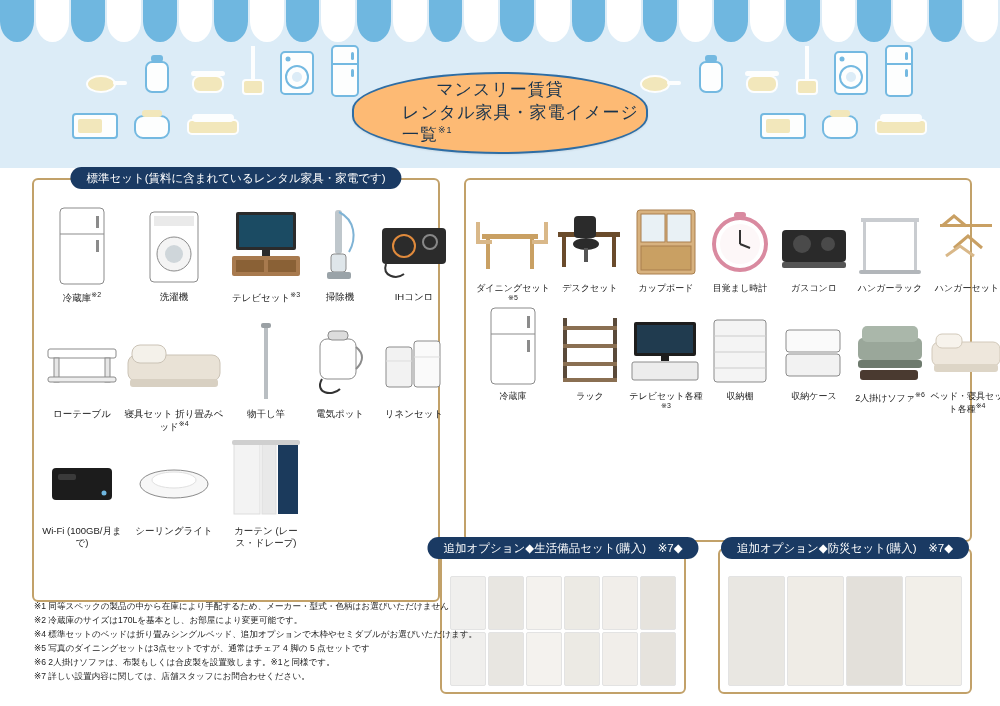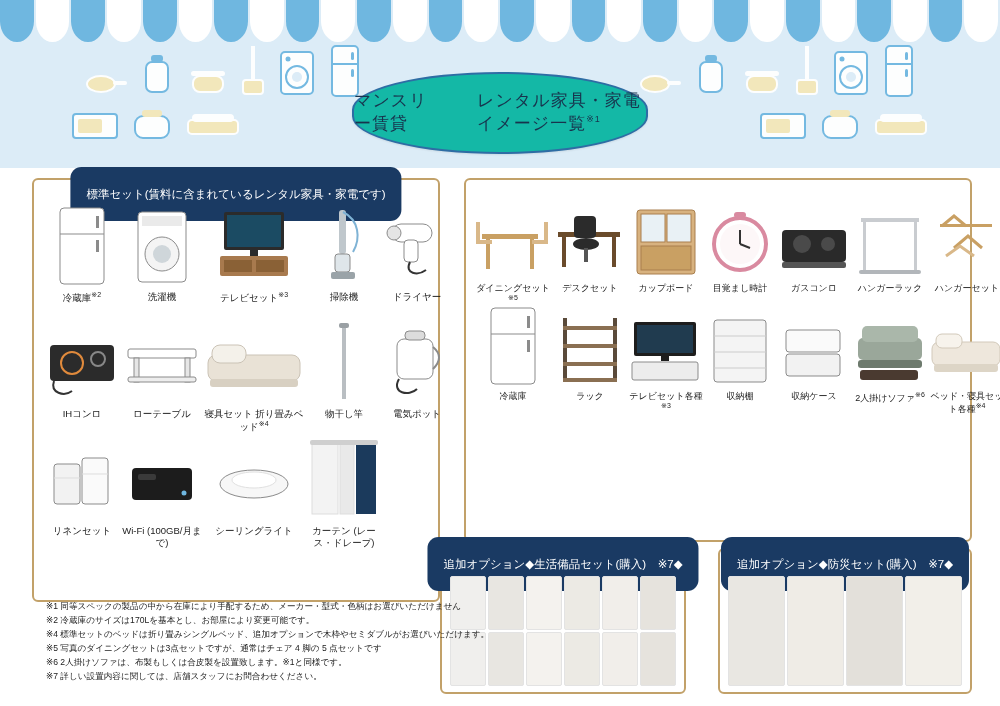--- a/index.html
+++ b/index.html
@@ -31,42 +31,42 @@
   .awning .scallop.alt{background:#ffffff;}
 
   .hicons{position:absolute;top:44px;display:flex;gap:10px;align-items:flex-end;}
   .hicons.left{left:84px;}
   .hicons.right{right:84px;}
   .hicons .ic{opacity:.95;}
 
   .title-box{
     position:absolute;left:50%;transform:translateX(-50%);
     top:72px;width:292px;height:78px;
-    background:#14b8a6;
+    background:#fdba74;
     border:2px solid #2e6da4;
     border-radius:50%/46%;
-    display:flex;flex-direction:row;align-items:center;justify-content:center;
+    display:flex;flex-direction:column;align-items:center;justify-content:center;
     box-shadow:0 1px 2px rgba(0,0,0,.08);
   }
   .title-box .t1{font-size:17px;color:#18334d;letter-spacing:1px;line-height:1.35;}
   .title-box .t2{font-size:17px;color:#18334d;letter-spacing:1px;line-height:1.35;margin-left:48px;}
   .title-box .t2 sup{font-size:9px;}
 
   
   .panel{
     position:absolute;
     border:2px solid #c2a169;
     border-radius:6px;
     background:#ffffff;
   }
   .panel-title{
     position:absolute;top:-13px;left:50%;transform:translateX(-50%);
     background:#1a3a63;color:#fff;
     font-size:11.5px;line-height:22px;height:22px;
-    padding:16px 16px;border-radius:11px;white-space:nowrap;
+    padding:0 16px;border-radius:11px;white-space:nowrap;
   }
 
   #panel-standard{left:32px;top:178px;width:404px;height:420px;}
   #panel-option{left:464px;top:178px;width:504px;height:360px;}
   #panel-living{left:440px;top:548px;width:242px;height:142px;}
   #panel-disaster{left:718px;top:548px;width:250px;height:142px;}
 
   .grid{display:grid;}
   #std-grid{
     position:absolute;left:8px;top:22px;width:388px;
@@ -94,21 +94,21 @@
     display:grid;grid-template-columns:repeat(6,1fr);grid-template-rows:repeat(2,1fr);
     gap:2px;
   }
   .ph{background:#efefef;border:1px solid #e3e3e3;border-radius:2px;}
 
   
   .notes{
     position:absolute;left:34px;top:600px;width:420px;
     font-size:8.6px;line-height:1.62;color:#222;
   }
-  .notes div{white-space:nowrap;margin-left:12px;}
+  .notes div{white-space:nowrap;}
 </style>
 </head>
 <body>
 
 <div class="page">
 
   <div class="header">
     <div class="awning">
       <div class="scallop"></div>
         <div class="scallop alt"></div>
@@ -281,31 +281,20 @@
         <div class="cell">
           <div class="art">
             <svg width="62" height="84" viewBox="0 0 62 84">
               <rect x="26" y="6" width="7" height="44" rx="3" fill="#bfc7cc"></rect>
               <rect x="22" y="50" width="15" height="18" rx="3" fill="#dfe6ea" stroke="#8b8b8b"></rect>
               <rect x="18" y="68" width="24" height="7" rx="2" fill="#9aa3a8"></rect>
               <path d="M30 8 C46 16 48 34 40 48" stroke="#7fb3d5" fill="none" stroke-width="2"></path>
             </svg>
           </div>
           <div class="cap">掃除機</div>
-        </div>
-        <div class="cell">
-          <div class="art">
-            <svg width="70" height="84" viewBox="0 0 70 84">
-              <rect x="10" y="20" width="40" height="18" rx="9" fill="#ffffff" stroke="#8b8b8b"></rect>
-              <rect x="22" y="36" width="14" height="22" rx="4" fill="#ffffff" stroke="#8b8b8b"></rect>
-              <path d="M28 58 C22 70 36 72 44 66" stroke="#333" fill="none" stroke-width="2"></path>
-              <circle cx="12" cy="29" r="7" fill="#e5e5e5" stroke="#8b8b8b"></circle>
-            </svg>
-          </div>
-          <div class="cap">ドライヤー</div>
         </div>
         <div class="cell">
           <div class="art">
             <svg width="80" height="84" viewBox="0 0 80 84">
               <rect x="8" y="24" width="64" height="36" rx="4" fill="#2b2b2b"></rect>
               <circle cx="30" cy="42" r="11" fill="none" stroke="#e08a3c" stroke-width="2"></circle>
               <circle cx="56" cy="38" r="7" fill="none" stroke="#888" stroke-width="2"></circle>
               <path d="M12 60 C8 72 22 76 30 70" stroke="#333" fill="none" stroke-width="2"></path>
             </svg>
           </div>

